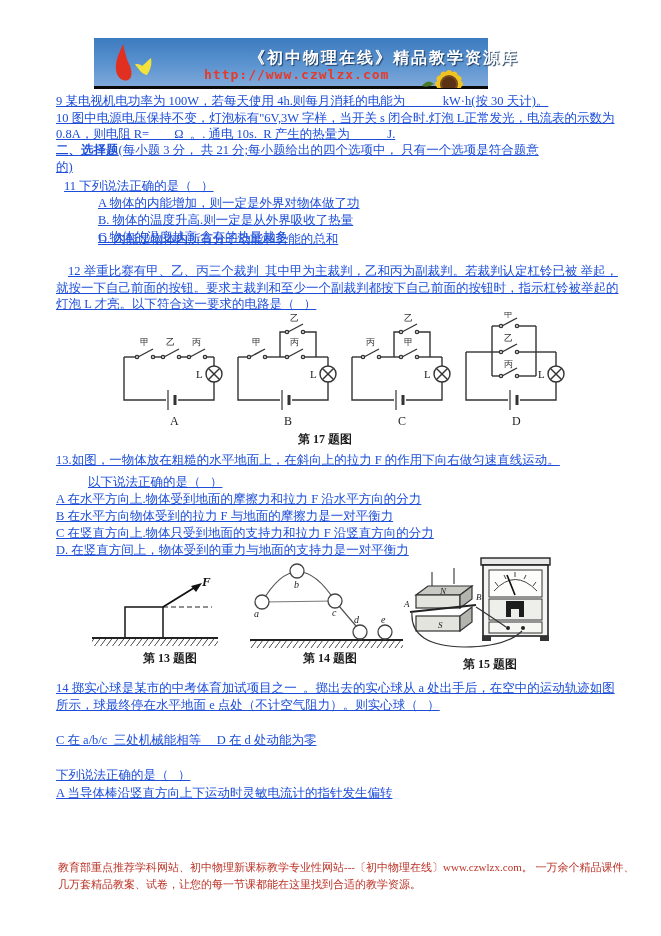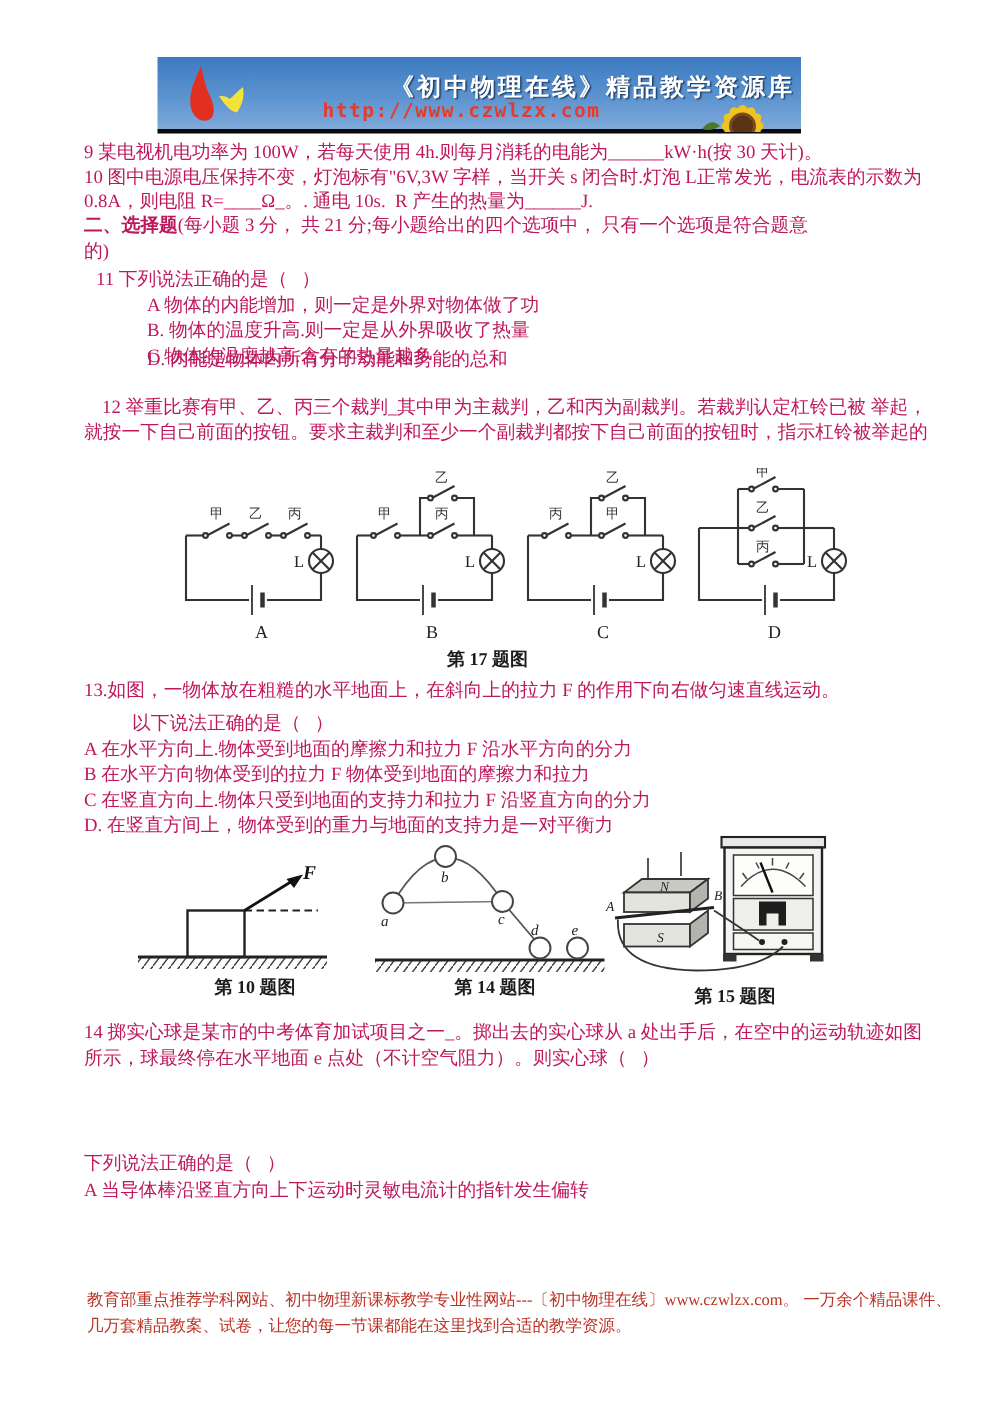--- a/index.html
+++ b/index.html
@@ -3,40 +3,40 @@
 <meta charset="utf-8">
 <style>
   html,body{margin:0;padding:0;}
   .page{
     position:relative; width:661px; height:936px; background:#ffffff;
     font-family:"Liberation Serif","DejaVu Serif",serif; color:#1c1c1c;
     overflow:hidden;
   }
   
   .banner{
-    position:absolute; left:105px; top:38px; width:429px; height:48px;
+    position:absolute; left:94px; top:38px; width:394px; height:48px;
     background:linear-gradient(180deg,#3c7bc0 0%,#5b93cf 55%,#7fa9da 100%);
     border-bottom:3px solid #0a0a0a;
   }
   .banner-title{
     position:absolute; left:110px; top:10px; width:360px; text-align:center;
     color:#ffffff; font-size:16px; font-weight:bold; letter-spacing:2px;
     text-shadow:1px 1px 1px #1a3a60; white-space:pre;
   }
   .banner-url{
     position:absolute; left:110px; top:29px; width:360px; text-align:left;
     color:#e8392a; font-size:13px; font-weight:bold; letter-spacing:1px;
     font-family:"DejaVu Sans Mono","Liberation Mono",monospace; white-space:pre;
   }
   .logo{position:absolute; left:15px; top:4px;}
   .sunflower{position:absolute; right:8px; top:20px;}
   
   .line{
     position:absolute; left:56px; font-size:12.5px; line-height:14px;
-    white-space:pre; color:#be185d;
+    white-space:pre; color:#1d4ed8;text-decoration:underline;
   }
   .bold{font-weight:bold;}
   .caption{
     position:absolute; font-size:12px; font-weight:bold; text-align:center;
     white-space:pre; color:#1c1c1c;
   }
   .footer-line{
     position:absolute; left:58px; font-size:11px; white-space:pre;
     color:#bb3226; line-height:13px;
   }
@@ -87,20 +87,21 @@
   <div class="line" style="top:160px">的)</div>
 
   <div class="line" style="top:179px;left:64px">11 下列说法正确的是（   ）</div>
   <div class="line" style="top:196px;left:98px">A 物体的内能增加，则一定是外界对物体做了功</div>
   <div class="line" style="top:213px;left:98px">B. 物体的温度升高.则一定是从外界吸收了热量</div>
   <div class="line" style="top:230px;left:98px">C 物体的温度越高.含有的热量越多</div>
   <div class="line" style="top:232px;left:98px">D. 内能是物体内所有分子动能和势能的总和</div>
 
   <div class="line" style="top:264px;left:68px">12 举重比赛有甲、乙、丙三个裁判_其中甲为主裁判，乙和丙为副裁判。若裁判认定杠铃已被 举起，</div>
   <div class="line" style="top:281px">就按一下自己前面的按钮。要求主裁判和至少一个副裁判都按下自己前面的按钮时，指示杠铃被举起的</div>
+  <div class="line" style="top:297px">灯泡 L 才亮。以下符合这一要求的电路是（   ）</div>
 
   <div class="figure" style="left:116px;top:312px">
     <svg width="110" height="118" viewBox="0 0 110 118" stroke="#333" fill="none" stroke-width="1.4">
       <path d="M8 45 V88 H50"></path>
         <path d="M62 88 H98 V70"></path>
         <path d="M98 54 V45"></path>
       <path d="M8 45 H20"></path>
         <path d="M38 45 H46"></path>
         <path d="M64 45 H72"></path>
         <path d="M90 45 H98"></path>
@@ -229,21 +230,21 @@
       <text x="80" y="66" font-size="11" fill="#222" stroke="none">L</text>
       <text x="54" y="113" class="ckletter" fill="#222" stroke="none">D</text>
     </svg>
   </div>
 
   <div class="caption" style="left:285px;top:431px;width:80px">第 17 题图</div>
 
   <div class="line" style="top:453px">13.如图，一物体放在粗糙的水平地面上，在斜向上的拉力 F 的作用下向右做匀速直线运动。</div>
   <div class="line" style="top:475px;left:88px">以下说法正确的是（   ）</div>
   <div class="line" style="top:492px">A 在水平方向上.物体受到地面的摩擦力和拉力 F 沿水平方向的分力</div>
-  <div class="line" style="top:509px">B 在水平方向物体受到的拉力 F 物体受到地面的摩擦力和拉力</div>
+  <div class="line" style="top:509px">B 在水平方向物体受到的拉力 F 与地面的摩擦力是一对平衡力</div>
   <div class="line" style="top:543px">D. 在竖直方间上，物体受到的重力与地面的支持力是一对平衡力</div>
   <div class="line" style="top:526px">C 在竖直方向上.物体只受到地面的支持力和拉力 F 沿竖直方向的分力</div>
 
   <div class="figure" style="left:90px;top:556px">
     <svg width="130" height="96" viewBox="0 0 130 96">
       <defs>
         <pattern id="hatch" width="6" height="8" patternUnits="userSpaceOnUse" patternTransform="rotate(0)">
           <line x1="0" y1="8" x2="6" y2="0" stroke="#444" stroke-width="1"></line>
         </pattern>
       </defs>
@@ -311,25 +312,26 @@
       <text x="38" y="44" font-size="9" font-style="italic" fill="#222">N</text>
       <text x="36" y="78" font-size="9" font-style="italic" fill="#222">S</text>
       <text x="2" y="57" font-size="9" font-style="italic" fill="#222">A</text>
       <text x="74" y="50" font-size="9" font-style="italic" fill="#222">B</text>
 
       <path d="M74 57 Q94 70 104 77" fill="none" stroke="#333" stroke-width="1.2"></path>
       <path d="M10 63 Q8 96 62 97 Q104 97 120 81" fill="none" stroke="#333" stroke-width="1.2"></path>
     </svg>
   </div>
 
-  <div class="caption" style="left:130px;top:650px;width:80px">第 10 题图</div>
+  <div class="caption" style="left:130px;top:650px;width:80px">第 13 题图</div>
   <div class="caption" style="left:290px;top:650px;width:80px">第 14 题图</div>
   <div class="caption" style="left:440px;top:656px;width:100px">第 15 题图</div>
 
   <div class="line" style="top:681px">14 掷实心球是某市的中考体育加试项目之一_。掷出去的实心球从 a 处出手后，在空中的运动轨迹如图</div>
   <div class="line" style="top:698px">所示，球最终停在水平地面 e 点处（不计空气阻力）。则实心球（   ）</div>
+  <div class="line" style="top:733px">C 在 a/b/c_三处机械能相等     D 在 d 处动能为零</div>
   <div class="line" style="top:768px">下列说法正确的是（   ）</div>
   <div class="line" style="top:786px">A 当导体棒沿竖直方向上下运动时灵敏电流计的指针发生偏转</div>
 
   <div class="footer-line" style="top:878px">几万套精品教案、试卷，让您的每一节课都能在这里找到合适的教学资源。</div>
   <div class="footer-line" style="top:861px">教育部重点推荐学科网站、初中物理新课标教学专业性网站---〔初中物理在线〕www.czwlzx.com。 一万余个精品课件、</div>
 
 </div>
 
 </body></html>

